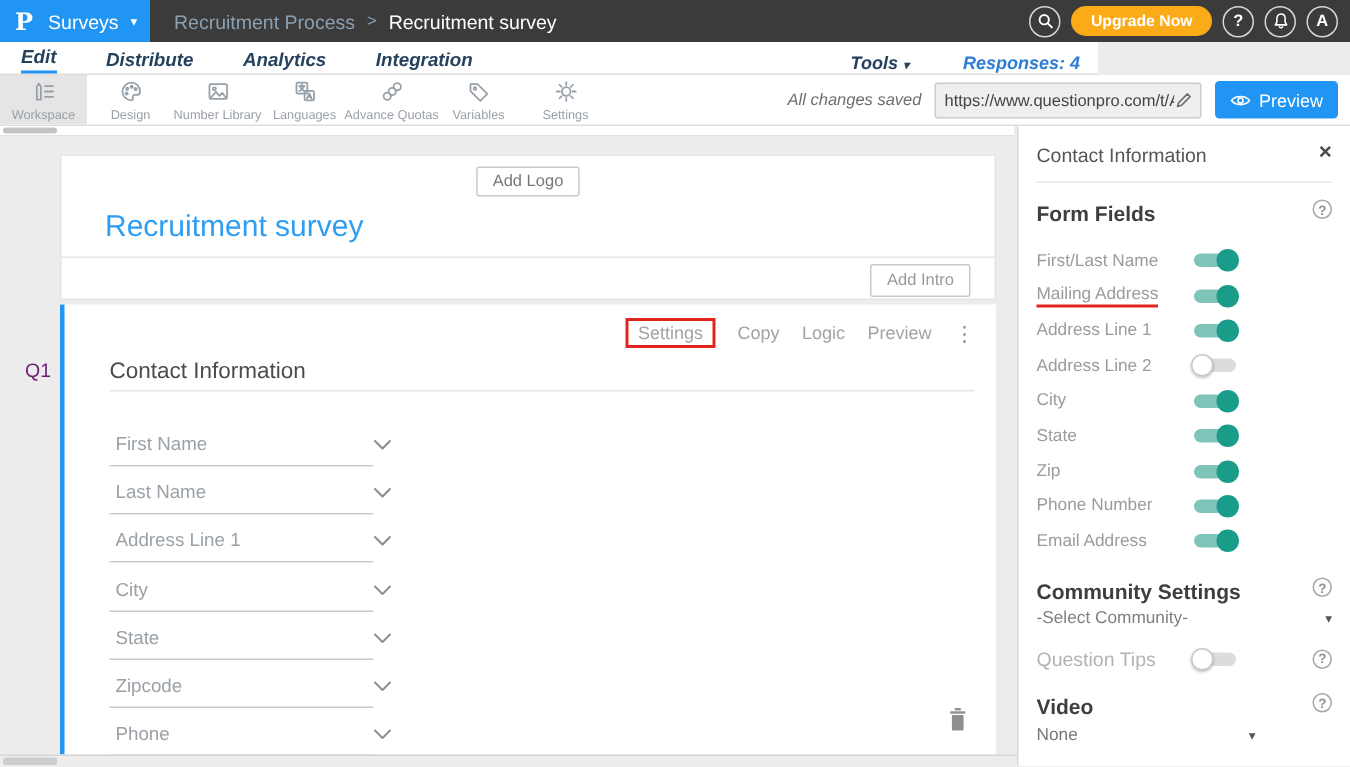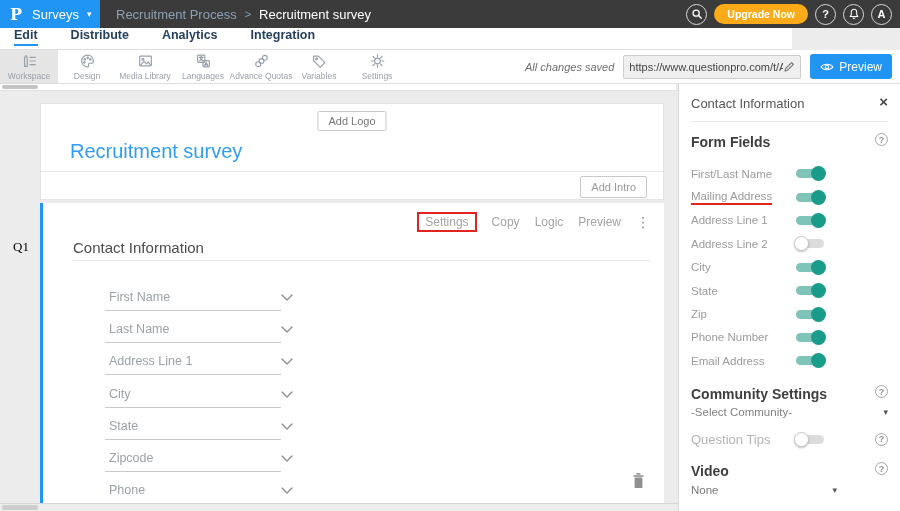--- a/index.html
+++ b/index.html
@@ -15,21 +15,21 @@
   .brand .caret { font-size:9px; margin-left:8px; }
   .crumb { display:flex; align-items:center; gap:8px; margin-left:16px; font-size:13px; }
   .crumb .parent { color:#8ba0b2; cursor:pointer; }
   .crumb .sep { color:#8ba0b2; font-size:11px; }
   .crumb .current { color:#ffffff; }
   .top-right { margin-left:auto; display:flex; align-items:center; gap:7px; padding-right:8px; }
   .circle-ic { width:21px; height:21px; border:1.5px solid #d8d8d8; border-radius:50%; display:flex; align-items:center; justify-content:center; color:#fff; font-size:11px; font-weight:bold; cursor:pointer; }
   .upgrade { background:#fbab18; color:#fff; font-size:10.5px; font-weight:bold; height:20px; padding:0 13px; border-radius:10px; display:flex; align-items:center; cursor:pointer; }
 
   
-  .tabbar { position:absolute; left:0; top:28px; width:792px; height:22px; background:#fff; border-bottom:1px solid #ddd; display:flex; align-items:flex-start; padding:0 12px 0 14px; }
+  .tabbar { position:absolute; left:0; top:28px; width:732px; height:22px; background:#fff; border-bottom:1px solid #ddd; display:flex; align-items:flex-end; padding:0 12px 0 14px;font-style:italic; }
   .tab { font-size:12.5px; font-weight:bold; color:#26415e; margin-right:33px; cursor:pointer; padding-bottom:2px; }
   .tab.active { border-bottom:2px solid #2095f3; }
   .tab-right { margin-left:auto; display:flex; align-items:center; gap:36px; }
   .tools { font-size:12px; font-weight:bold; color:#26415e; cursor:pointer; }
   .tools .caret { font-size:8px; }
   .responses { font-size:12px; font-weight:bold; color:#2d7dd2; cursor:pointer; }
 
   
   .toolbar { position:absolute; left:0; top:50px; width:900px; height:34px; background:#fff; border-bottom:1px solid #ddd; display:flex; align-items:stretch; }
   .tool { width:58px; display:flex; flex-direction:column; align-items:center; justify-content:center; gap:1px; cursor:pointer; }
@@ -51,30 +51,30 @@
 
   
   .card1 { position:absolute; left:40px; top:19px; width:624px; height:97px; background:#fff; border:1px solid #e4e4e4; }
   .addlogo { position:absolute; left:50%; transform:translateX(-50%); top:7px; background:#fff; border:1px solid #c9c9c9; border-radius:2px; color:#777; font-size:11px; padding:3px 10px; cursor:pointer; }
   .survey-title { position:absolute; left:29px; top:36px; font-size:20px; color:#2f9ef0; }
   .card1-div { position:absolute; left:0; top:67px; width:100%; border-top:1px solid #e6e6e6; }
   .addq { position:absolute; left:50%; transform:translateX(-50%); top:72px; background:#2095f3; color:#fff; font-size:11.5px; font-weight:bold; border:none; border-radius:2px; padding:4px 12px; cursor:pointer; font-family:"Liberation Sans", sans-serif; }
   .addintro { position:absolute; right:16px; top:72px; background:#fff; color:#999; font-size:11px; border:1px solid #c9c9c9; border-radius:2px; padding:4px 10px; cursor:pointer; font-family:"Liberation Sans", sans-serif; }
 
   
-  .q1-num { position:absolute; left:8px; top:155px; width:26px; text-align:center; font-size:13px; color:#000000;font-family:Liberation Serif, serif; }
+  .q1-num { position:absolute; left:8px; top:155px; width:26px; text-align:right; font-size:13px; color:#701a75; }
   .card2 { position:absolute; left:40px; top:119px; width:624px; height:300px; background:#fff; border-left:3px solid #2095f3; }
   .q-actions { position:absolute; right:14px; top:9px; display:flex; align-items:center; gap:15px; }
   .q-action { font-size:12px; color:#a3a3a3; cursor:pointer; }
   .q-action.red-box { border:2px solid #e0251f; padding:1px 6px; }
   .dots { font-size:14px; color:#8a8a8a; cursor:pointer; line-height:12px; }
   .q-title { position:absolute; left:30px; top:36px; font-size:15px; color:#4c4c4c; }
   .q-div { position:absolute; left:30px; right:14px; top:57px; border-top:1px solid #e6e6e6; }
   .fields { position:absolute; left:30px; top:84px; }
-  .frow { position:relative; width:176px; border-bottom:1px solid #c9c9c9; padding:0 0 5px 4px; margin-bottom:8.2px;margin-left:32px; }
+  .frow { position:relative; width:176px; border-bottom:1px solid #c9c9c9; padding:0 0 5px 4px; margin-bottom:8.2px; }
   .frow .flabel { font-size:12.5px; color:#9ba1a6; line-height:13px; }
   .frow .chev { position:absolute; left:176px; top:1px; cursor:pointer; }
   .trash { position:absolute; right:18px; bottom:10px; cursor:pointer; }
 
   
   .panel { position:absolute; left:678px; top:0; width:222px; height:427px; background:#fff; border-left:1px solid #d9d9d9; }
   .p-title { position:absolute; left:12px; top:12px; font-size:13px; color:#555; }
   .p-close { position:absolute; right:12px; top:9px; font-size:15px; font-weight:bold; color:#4a4a4a; cursor:pointer; }
   .p-div { position:absolute; left:12px; right:12px; top:37px; border-top:1px solid #e8e8e8; }
   .p-bold { font-size:14px; font-weight:bold; color:#3e3e3e; }
@@ -140,20 +140,24 @@
       </span>
       <span class="circle-ic">A</span>
     </div>
   </div>
 
   <div class="tabbar">
     <span class="tab active">Edit</span>
     <span class="tab">Distribute</span>
     <span class="tab">Analytics</span>
     <span class="tab">Integration</span>
+    <div class="tab-right">
+      <span class="tools"><span>Tools</span> <span class="caret">▾</span></span>
+      <span class="responses">Responses: 4</span>
+    </div>
   </div>
 
   <div class="toolbar">
     <div class="tool active">
       <svg width="19" height="18" viewBox="0 0 20 20">
           <path d="M4.5 16V6.5L6 4l1.5 2.5V16z"></path>
           <line x1="10.5" y1="6" x2="16.5" y2="6"></line>
           <line x1="10.5" y1="10" x2="16.5" y2="10"></line>
           <line x1="10.5" y1="14" x2="16.5" y2="14"></line>
         </svg>
@@ -168,21 +172,21 @@
           <circle cx="6.6" cy="11.5" r="0.8"></circle>
         </svg>
       <span class="tlabel">Design</span>
     </div>
     <div class="tool">
       <svg width="19" height="18" viewBox="0 0 20 20">
           <rect x="3.5" y="4.5" width="13" height="11" rx="1"></rect>
           <circle cx="7.2" cy="8" r="1.1"></circle>
           <path d="M4.5 14.5l3.8-4.2 2.7 3 2-2.3 2.5 3.5"></path>
         </svg>
-      <span class="tlabel">Media Library</span>
+      <span class="tlabel">Number Library</span>
     </div>
     <div class="tool">
       <svg width="19" height="18" viewBox="0 0 20 20">
           <rect x="3.5" y="3.5" width="8" height="8" rx="1"></rect>
           <line x1="5.5" y1="6" x2="9.5" y2="6"></line>
           <line x1="7.5" y1="4.8" x2="7.5" y2="6"></line>
           <path d="M9 6c-.5 2-2 3.3-3.5 3.8"></path>
           <path d="M6 6c.5 1.8 2 3.2 3.5 3.7"></path>
           <rect x="9.5" y="9.5" width="7" height="7" rx="1"></rect>
           <path d="M11.2 15.5l1.8-4.2 1.8 4.2"></path>

